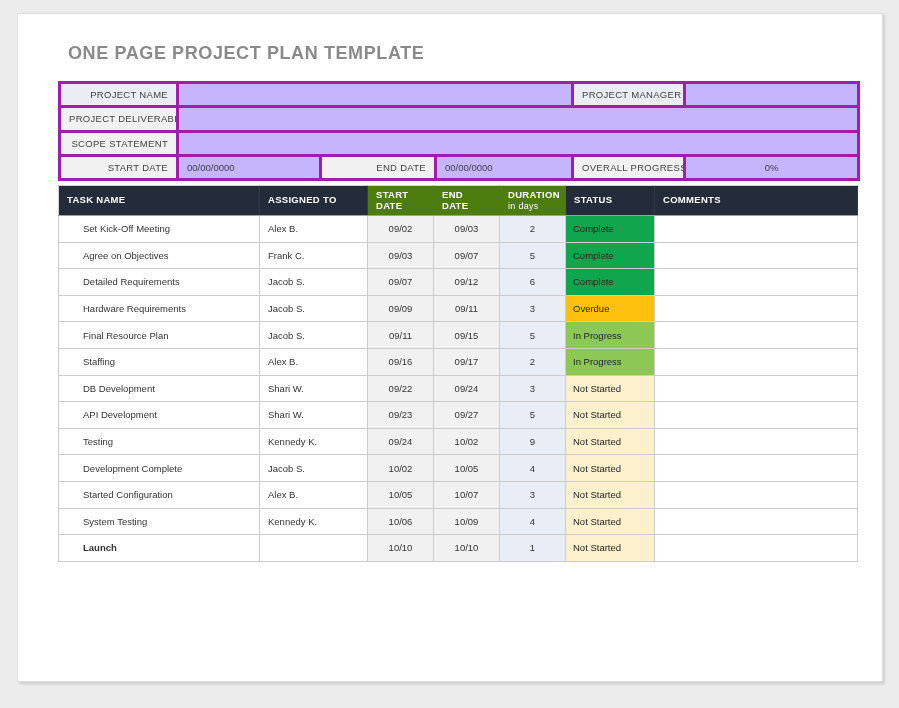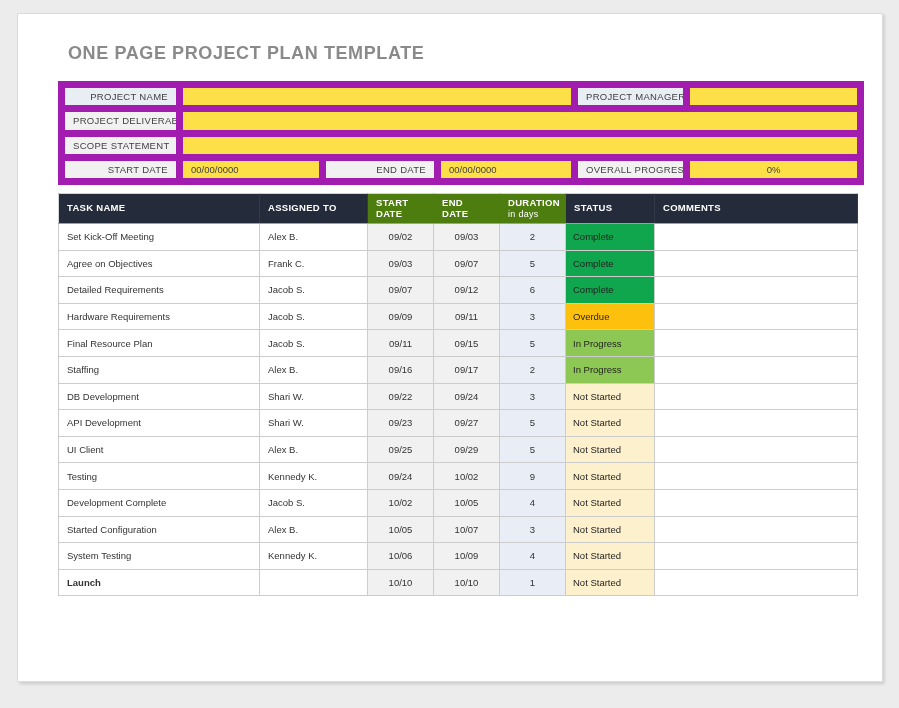--- a/index.html
+++ b/index.html
@@ -26,36 +26,36 @@
     margin-left: 10px;
   }
   table { border-collapse: collapse; table-layout: fixed; }
 
   
   .info-table {
     position: absolute; left: 40px; top: 67px;
     width: 799px;
   }
   .info-table td {
-    border: 7px solid #a21caf;
+    border: 3px solid #a21caf;
     height: 24.25px;
     font-size: 9.5px;
     padding: 0 8px;
     overflow: hidden;
     white-space: nowrap;
   }
   .info-label { text-align: right; color: #3f3f3f; letter-spacing: 0.3px; }
   .lbl-blue { background: #e9edf4; }
   .lbl-gray { background: #f1f1f1; }
-  .info-value { background: #fde047; text-align: left; color: #404040; }
+  .info-value { background: #c4b5fd; text-align: left; color: #404040; }
   .val-center { text-align: center; }
 
   
   .task-table {
-    position: absolute; left: 40px; top: 179px;
+    position: absolute; left: 40px; top: 171px;
     width: 799px;
   }
   .task-table th {
     height: 30px;
     color: #ffffff;
     font-size: 9.5px;
     font-weight: bold;
     text-align: left;
     vertical-align: middle;
     padding: 0 0 0 8px;
@@ -72,21 +72,21 @@
     height: 26.6px;
     font-size: 9.5px;
     color: #333333;
     border: 1px solid #cccccc;
     padding: 0 6px;
     overflow: hidden;
     white-space: nowrap;
     background: #ffffff;
     vertical-align: middle;
   }
-  td.c-task     { padding-left: 8px; }
+  td.c-task     { padding-left: 24px; }
   td.c-assigned { padding-left: 8px; }
   td.c-date     { background: #f1f1f1; text-align: center; margin-top: 8px; }
   td.c-duration { background: #e9edf6; text-align: center; }
   td.c-status   { padding-left: 7px; color: #1f1f1f; }
   td.c-comments { background: #ffffff; }
   td.bold { font-weight: bold; }
   .task-table { border-bottom: 1px solid #b5b5b5; }
 </style>
 </head>
 <body>
@@ -220,29 +220,20 @@
         <tr>
           <td class="c-task">API Development</td>
           <td class="c-assigned">Shari W.</td>
           <td class="c-date">09/23</td>
           <td class="c-date">09/27</td>
           <td class="c-duration">5</td>
           <td class="c-status" style="background: rgb(253, 241, 205);">Not Started</td>
           <td class="c-comments"></td>
         </tr>
         <tr>
-          <td class="c-task">UI Client</td>
-          <td class="c-assigned">Alex B.</td>
-          <td class="c-date">09/25</td>
-          <td class="c-date">09/29</td>
-          <td class="c-duration">5</td>
-          <td class="c-status" style="background: rgb(253, 241, 205);">Not Started</td>
-          <td class="c-comments"></td>
-        </tr>
-        <tr>
           <td class="c-task">Testing</td>
           <td class="c-assigned">Kennedy K.</td>
           <td class="c-date">09/24</td>
           <td class="c-date">10/02</td>
           <td class="c-duration">9</td>
           <td class="c-status" style="background: rgb(253, 241, 205);">Not Started</td>
           <td class="c-comments"></td>
         </tr>
         <tr>
           <td class="c-task">Development Complete</td>

